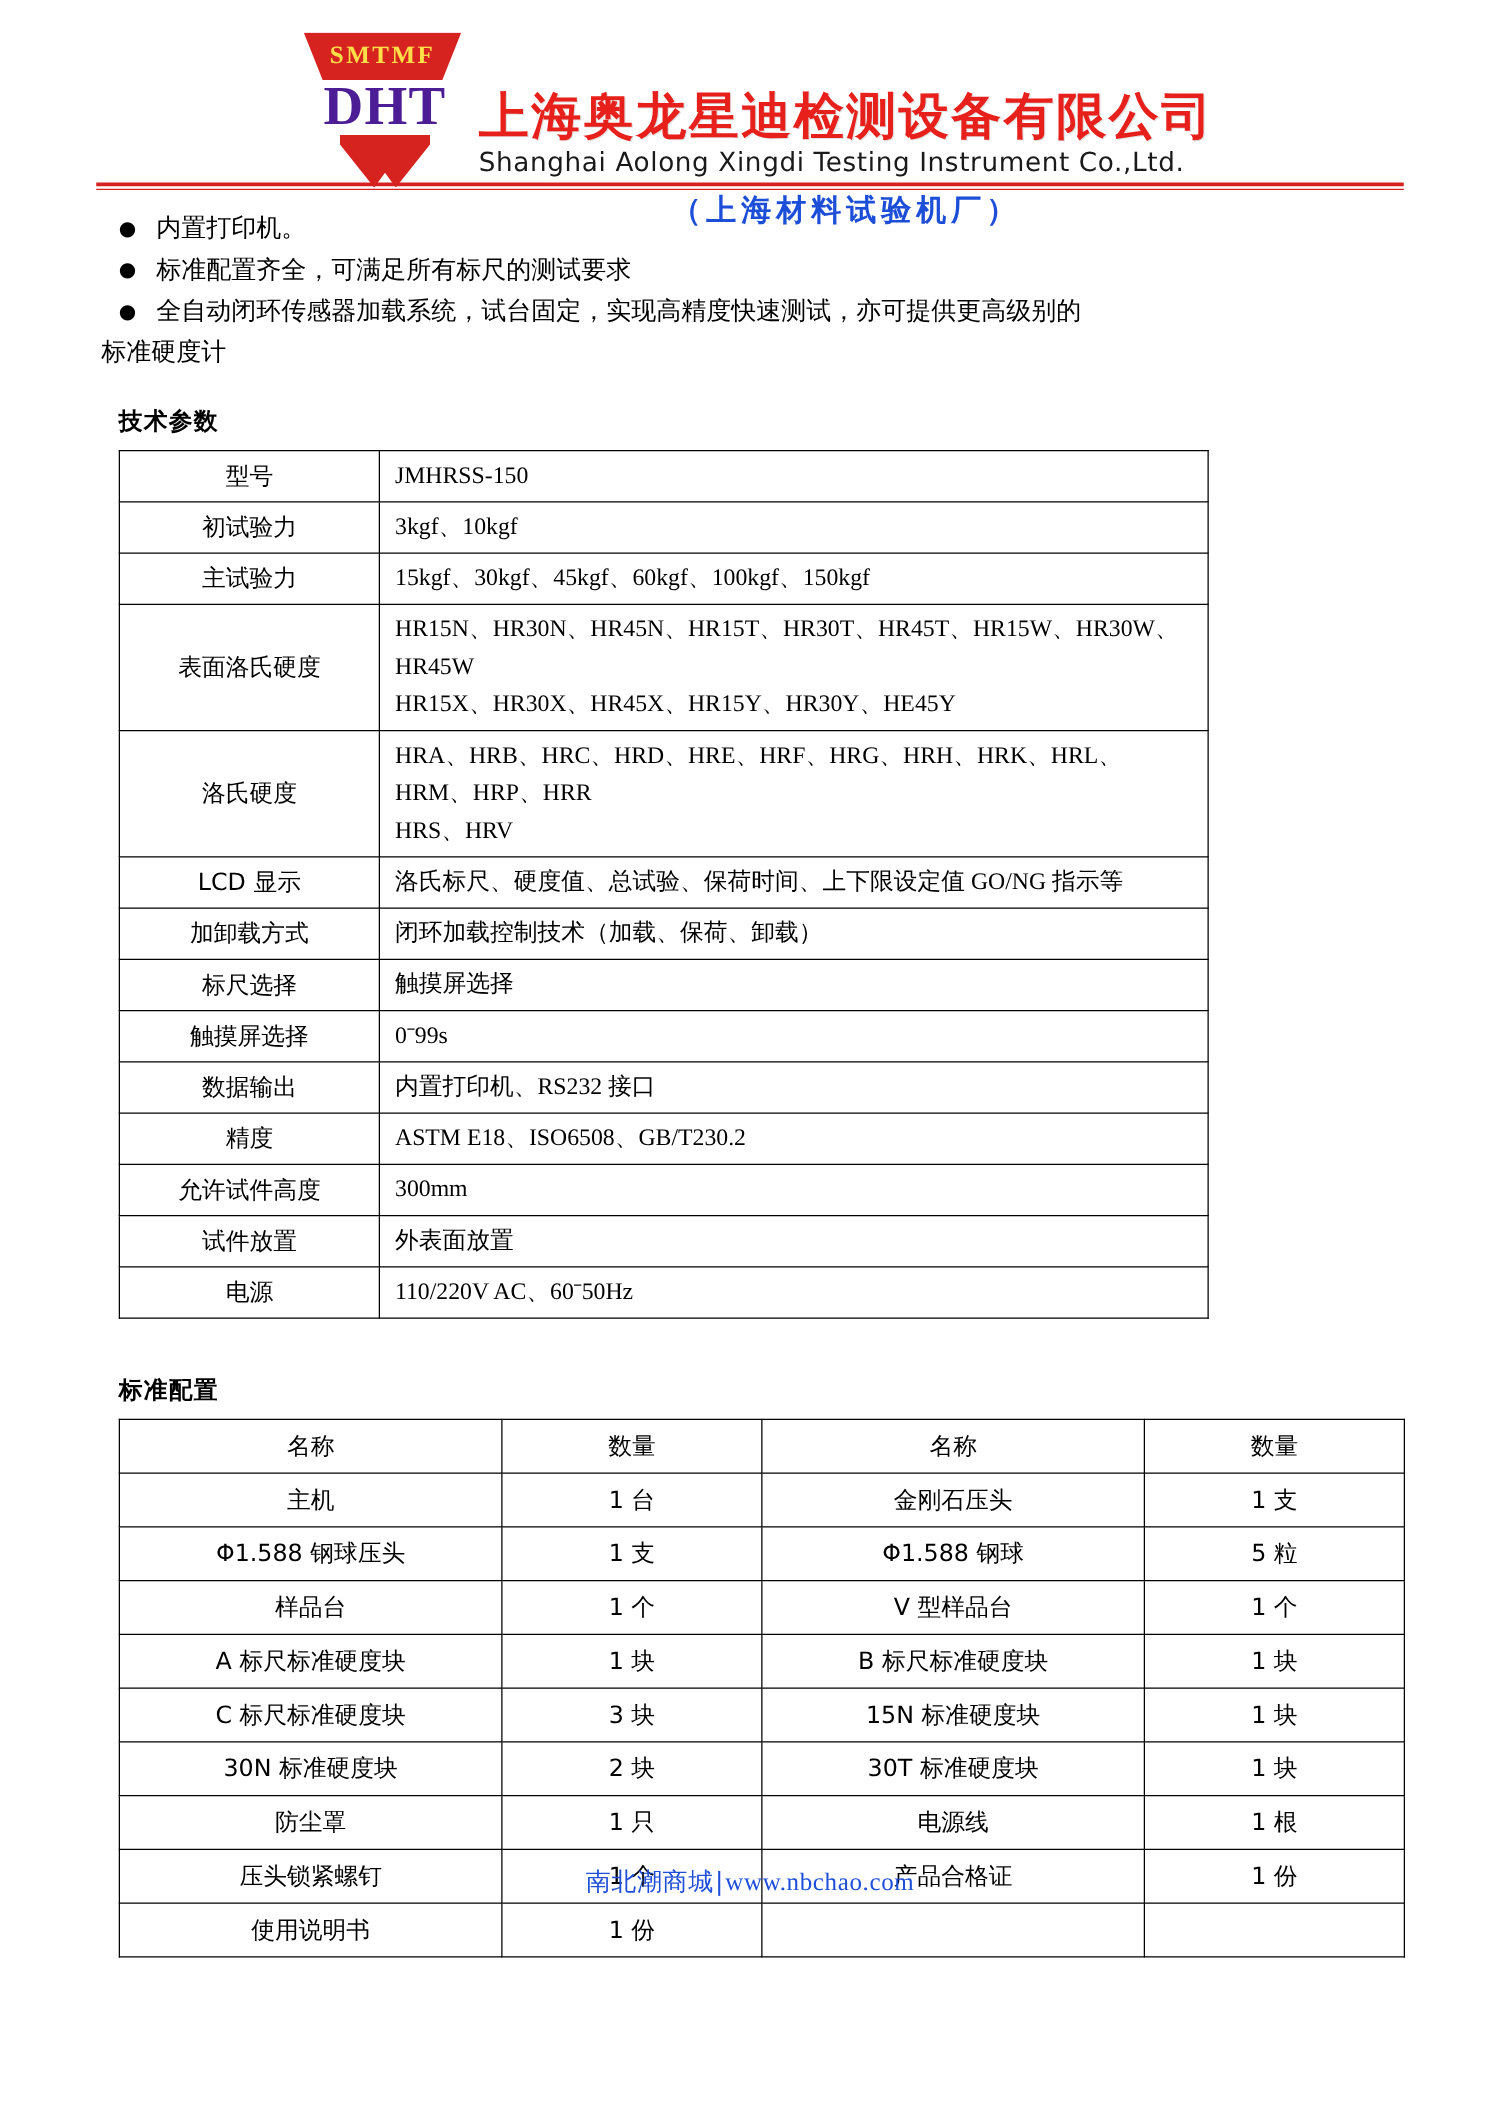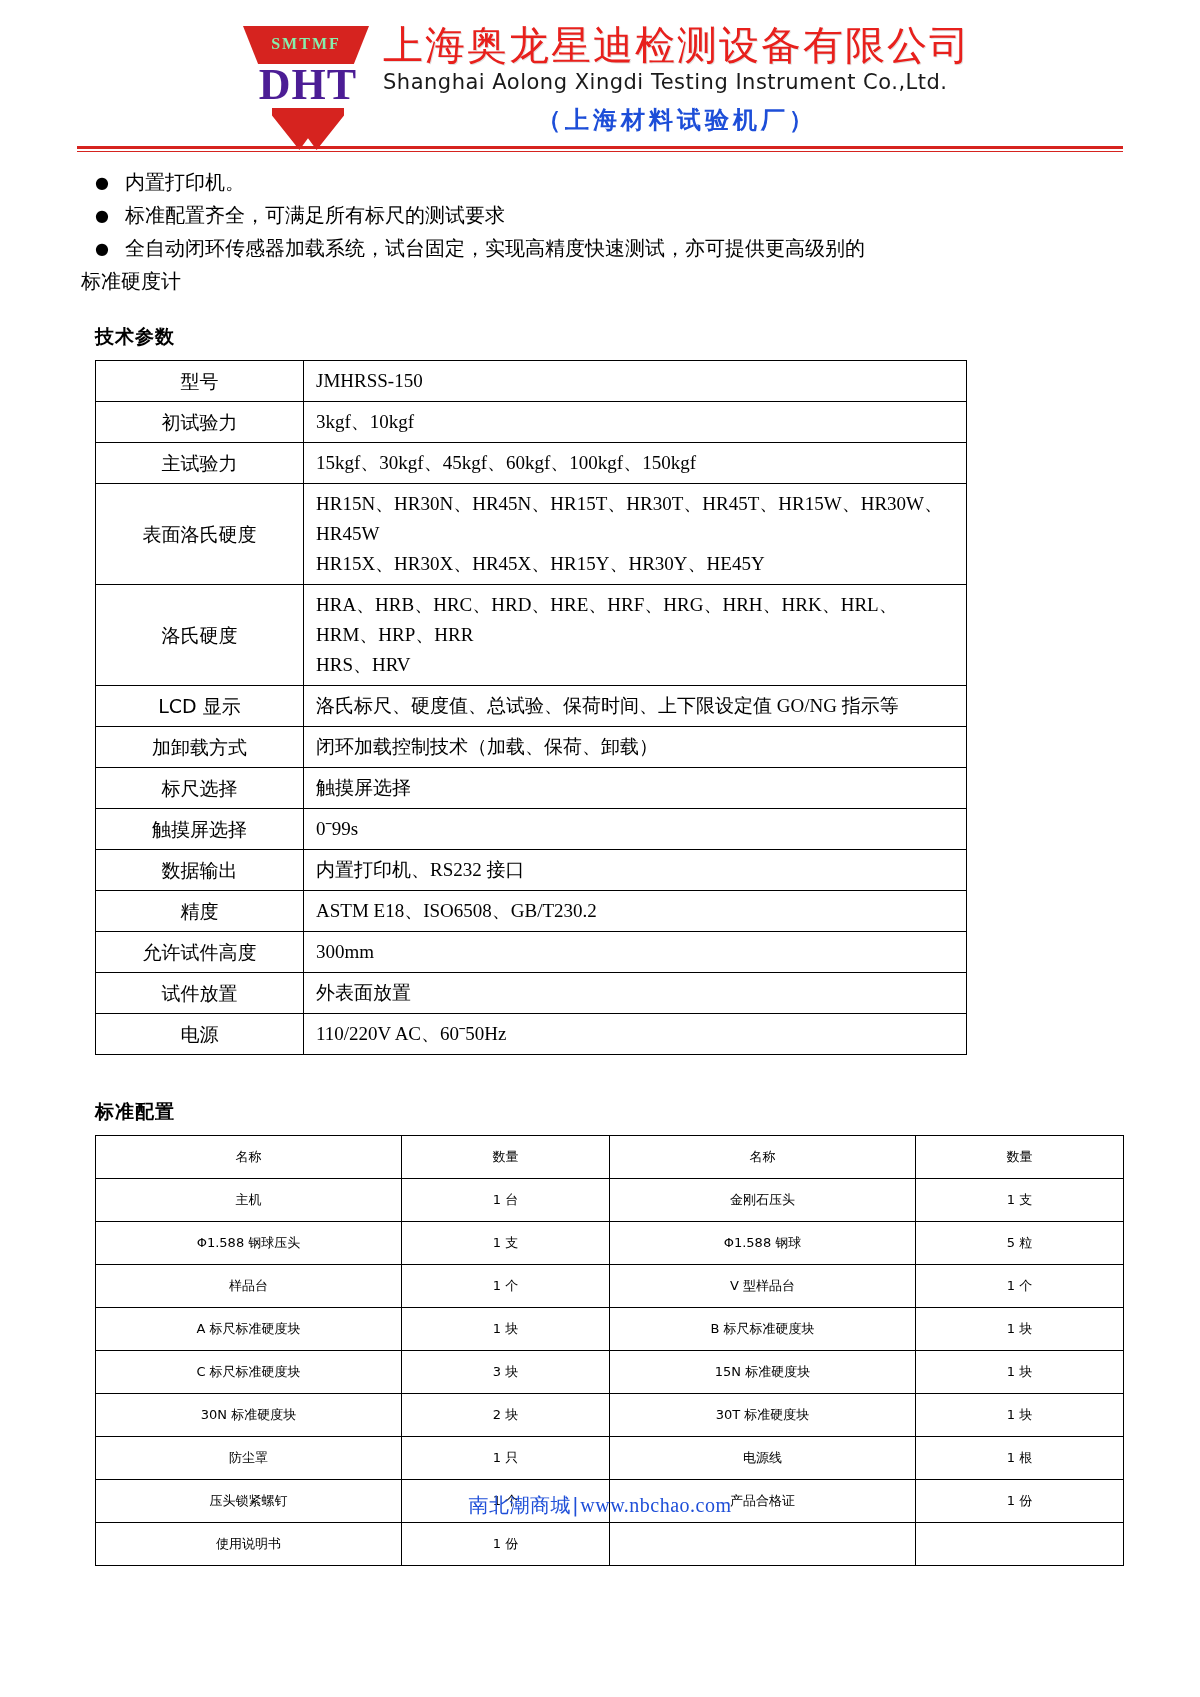--- a/index.html
+++ b/index.html
@@ -36,24 +36,24 @@
     margin-left: 14px;
     margin-right: 6px;
     position: relative;
     flex: 0 0 auto;
     padding-top: 8px;
   }
   .logo-smtmf {
     width: 126px;
     height: 38px;
     background: #d6231f;
-    color: #86efac;
+    color: #fde047;
     font-family: "Liberation Serif", serif;
     font-weight: bold;
-    font-size: 16px;
+    font-size: 20px;
     letter-spacing: 2px;
     text-align: center;
     line-height: 36px;
     clip-path: polygon(0% 0%, 100% 0%, 88% 100%, 12% 100%);
   }
   .logo-dht {
     color: #4c1d95;
     font-family: "Liberation Serif", serif;
     font-weight: bold;
     font-size: 44px;
@@ -70,26 +70,27 @@
     clip-path: polygon(0% 0%, 100% 0%, 100% 18%, 62% 100%, 50% 72%, 38% 100%, 0% 18%);
   }
   .header-text {
     flex: 0 1 auto;
     padding-left: 4px;
     padding-top: 4px;
   }
   .cn-title {
     color: #e8201c;
     font-family: "DejaVu Sans", "Liberation Sans", sans-serif;
-    font-weight: normal;
+    font-weight: bold;
     font-size: 40px;
     letter-spacing: 2px;
     line-height: 46px;
     white-space: nowrap;
     text-shadow: 1px 1px 0 rgba(0,0,0,0.12);
+    margin-top: 48px;
   }
   .en-title {
     color: #1a1a1a;
     font-family: "DejaVu Sans", "Liberation Sans", sans-serif;
     font-size: 21px;
     line-height: 32px;
     letter-spacing: 0.5px;
     white-space: nowrap;
     margin-top: -2px;
   }
@@ -183,21 +184,21 @@
   
   table.conf {
     border-collapse: collapse;
     width: 1028px;
     table-layout: fixed;
     font-family: "Liberation Serif", "DejaVu Serif", serif;
   }
   table.conf td {
     border: 1px solid #000;
     padding: 6px 4px;
-    font-size: 13px;
+    font-size: 19px;
     line-height: 30px;
     text-align: center;
     vertical-align: middle;
     font-family: "DejaVu Sans", "Liberation Sans", sans-serif;
   }
   table.conf col.c1 { width: 306px; }
   table.conf col.c2 { width: 208px; }
   table.conf col.c3 { width: 306px; }
   table.conf col.c4 { width: 208px; }
 

